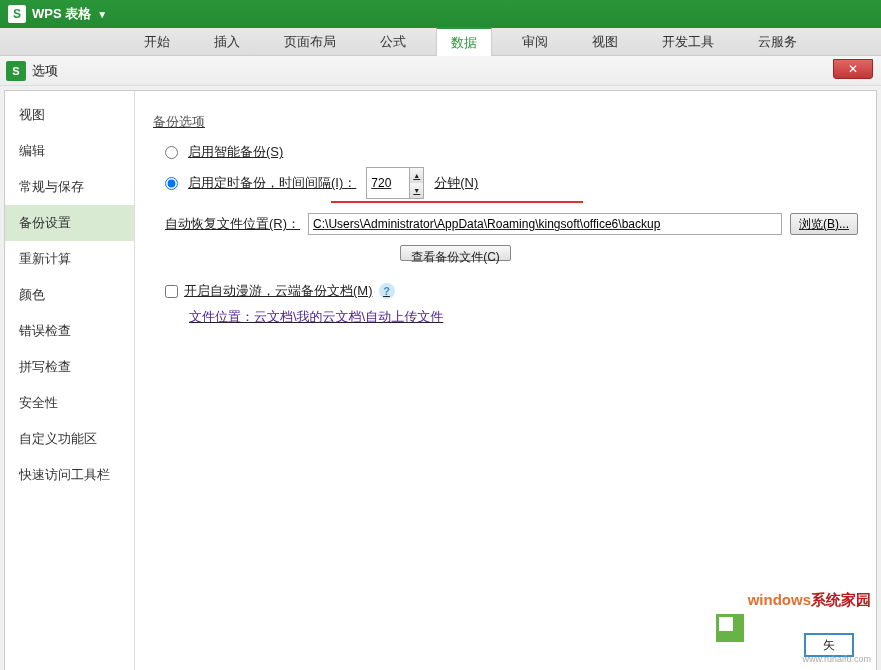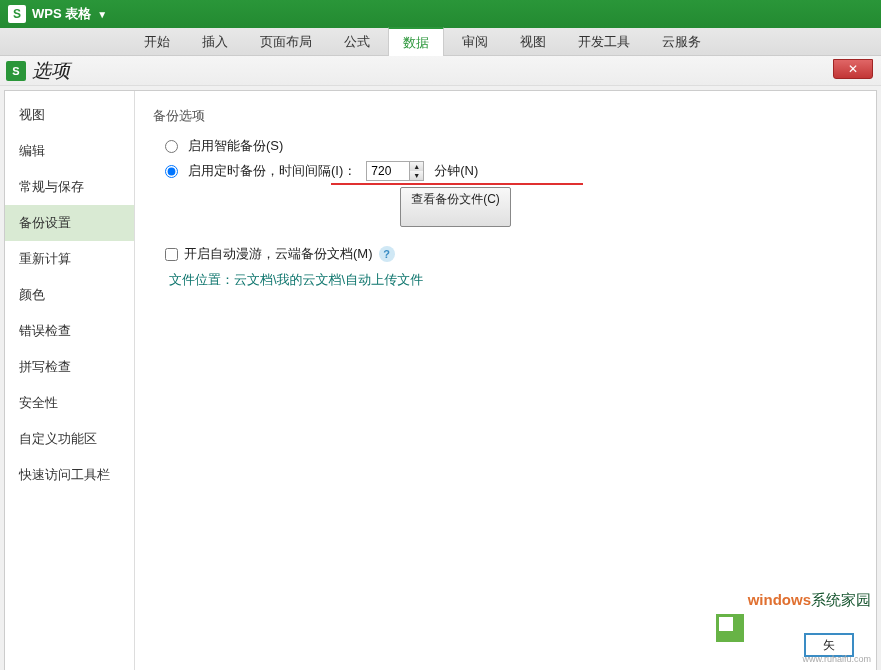--- a/index.html
+++ b/index.html
@@ -3,67 +3,67 @@
   <meta charset="utf-8">
   <style>
     * { box-sizing: border-box; margin: 0; padding: 0; font-family: "Microsoft YaHei", SimSun, Arial, sans-serif; }
     body { width: 881px; height: 670px; background: #f0f0f0; overflow: hidden; position: relative; }
     
     .titlebar { height: 28px; background: linear-gradient(#2a9639, #238a31); display: flex; align-items: center; padding: 0 8px; color: #fff; font-size: 13px; }
     .titlebar .logo-icon { width: 18px; height: 18px; background: #fff; color: #2a9639; display: flex; align-items: center; justify-content: center; font-weight: bold; border-radius: 2px; margin-right: 6px; font-size: 12px; }
     .titlebar .app-title { font-weight: bold; }
     .titlebar .dropdown-arrow { margin-left: 6px; font-size: 10px; }
     
-    .ribbon-tabs { height: 28px; background: linear-gradient(#e8e8e8, #ddd); display: flex; align-items: center; padding-left: 130px; font-size: 13px; color: #333; gap: 4px; border-bottom: 1px solid #ccc;}
+    .ribbon-tabs { height: 28px; background: linear-gradient(#e8e8e8, #ddd); display: flex; align-items: center; padding-left: 130px; font-size: 13px; color: #333; gap: 16px; border-bottom: 1px solid #ccc;}
     .ribbon-tabs .tab { padding: 5px 14px; cursor: pointer; }
     .ribbon-tabs .tab.active { background: #fff; color: #2a9639; border-top: 2px solid #2a9639; border-left: 1px solid #ccc; border-right: 1px solid #ccc;}
     
     .dialog-header { height: 30px; background: linear-gradient(#f5f5f5, #ededed); display: flex; align-items: center; padding-left: 6px; position: relative; border-bottom: 1px solid #ddd;}
     .dialog-header .dialog-icon { width: 20px; height: 20px; background: #2a9639; color: #fff; display: flex; align-items:center; justify-content:center; font-weight:bold; border-radius:2px; margin-right: 6px; font-size:11px;}
-    .dialog-header .dialog-title { font-size: 19px; color: #222; font-style: italic;}
+    .dialog-header .dialog-title { font-size: 13px; color: #222;}
     .dialog-close { position: absolute; right: 8px; top: 3px; width: 40px; height: 20px; background: linear-gradient(#e06666, #c23636); border-radius: 0 0 3px 3px; color:#fff; display:flex; align-items:center; justify-content:center; font-size:12px; cursor:pointer; border: 1px solid #a02525;}
     
     .dialog-body { display: flex; height: 582px; background: #fff; margin: 4px; border: 1px solid #ccc; }
     
     .sidebar { width: 130px; border-right: 1px solid #ddd; padding-top: 6px; }
     .sidebar-item { padding: 9px 14px; font-size: 13px; color: #333; cursor: pointer; }
     .sidebar-item.active { background: #d9ead3; }
     
-    .content { flex: 1; padding: 16px 18px; font-size: 13px; color: #222; position: relative;}
+    .content { flex: 1; padding: 22px 18px; font-size: 13px; color: #222; position: relative; text-decoration: underline;}
     .section-title { margin-bottom: 12px; color: #555; }
     
     .radio-row { display: flex; align-items: center; margin: 6px 0 6px 12px; gap: 6px; }
     .radio-row input[type=radio] { margin-right: 4px;}
     .under-red { position: relative;}
     .under-red::after { content:""; position:absolute; left:166px; right: auto; width: 252px; bottom:-4px; height:2px; background:#e03030;}
     
-    .spinner-field { display: inline-flex; border: 1px solid #aaa; height: 20px; margin: 0 4px;}
+    .spinner-field { display: inline-flex; border: 1px solid #aaa; height: 32px; margin: 0 4px;}
     .spinner-field input { width: 42px; border: none; padding: 0 4px; font-size: 12px; outline: none;}
     .spinner-btns { width: 14px; display:flex; flex-direction:column; border-left:1px solid #aaa;}
     .spinner-btns span { flex:1; font-size:7px; display:flex; align-items:center; justify-content:center; background:linear-gradient(#f5f5f5,#ddd); cursor:pointer;}
     
     .path-row { display:flex; align-items:center; margin: 14px 0 10px 12px; gap: 8px;}
     .path-input { flex:1; border:1px solid #aaa; height:22px; padding: 0 4px; font-size:12px; background:#fff;}
     .browse-btn { height:22px; padding: 0 8px; font-size:12px; border:1px solid #888; background:linear-gradient(#f5f5f5,#e0e0e0); border-radius:2px; cursor:pointer;}
     
     .center-btn-row { text-align: center; margin: 0 0 8px -100px;}
-    .btn { display:inline-block; height:40px; padding: 0 10px; font-size:12px; border:1px solid #888; background:linear-gradient(#f8f8f8,#e0e0e0); border-radius:2px; cursor:pointer; line-height:22px;}
+    .btn { display:inline-block; height:16px; padding: 0 10px; font-size:12px; border:1px solid #888; background:linear-gradient(#f8f8f8,#e0e0e0); border-radius:2px; cursor:pointer; line-height:22px;}
     
     .check-row { display:flex; align-items:center; margin: 18px 0 8px 12px; gap:6px;}
     .help-icon { width:16px; height:16px; border-radius:50%; background:#d0e8f5; color:#3a8cc4; font-size:11px; display:inline-flex; align-items:center; justify-content:center; font-weight:bold;}
-    .sub-text { margin-left: 16px; color:#0f766e;}
+    .sub-text { margin-left: 36px; color:#4c1d95;}
     
     .bottom-btn { position:absolute; right:22px; bottom: 14px; width:50px; height:24px; border:2px solid #3a8cc4; background:#fff; text-align:center; line-height:20px; font-size:12px; cursor:pointer;}
     
     .watermark { position:absolute; right:10px; bottom:6px; display:flex; align-items:center; gap:4px; pointer-events:none; }
     .watermark .wm-icon { width:28px; height:28px; background:#67b346; }
     .watermark .wm-icon::before{content:""; display:block; width:14px; height:14px; background:#fff; margin:3px 0 0 3px;}
     .watermark .wm-text { font-size:15px; }
     .watermark .wm-text .w1 { color:#e07030; font-weight:bold;}
-    .watermark .wm-text .w2 { color:#14532d; font-weight:normal;}
+    .watermark .wm-text .w2 { color:#b91c1c; font-weight:bold;}
     .watermark .wm-sub { font-size:9px; color:#aaa; display:block; text-align:right;margin-top:44px;}
   </style>
 </head>
 <body>
 
 <div class="titlebar">
   <span class="logo-icon">S</span>
   <span class="app-title">WPS 表格</span>
   <span class="dropdown-arrow">▼</span>
 </div>
@@ -115,20 +115,25 @@
       <span class="spinner-field">
         <input type="text" value="720" style="">
         <span class="spinner-btns">
           <span>▲</span>
           <span>▼</span>
         </span>
       </span>
       <span>分钟(N)</span>
     </div>
 
+    <div class="path-row">
+      <span>自动恢复文件位置(R)：</span>
+      <input class="path-input" type="text" value="C:\Users\Administrator\AppData\Roaming\kingsoft\office6\backup" style="">
+      <button class="browse-btn">浏览(B)...</button>
+    </div>
 
     <div class="center-btn-row">
       <span class="btn">查看备份文件(C)</span>
     </div>
 
     <div class="check-row">
       <input type="checkbox" style="">
       <label>开启自动漫游，云端备份文档(M)</label>
       <span class="help-icon">?</span>
     </div>

